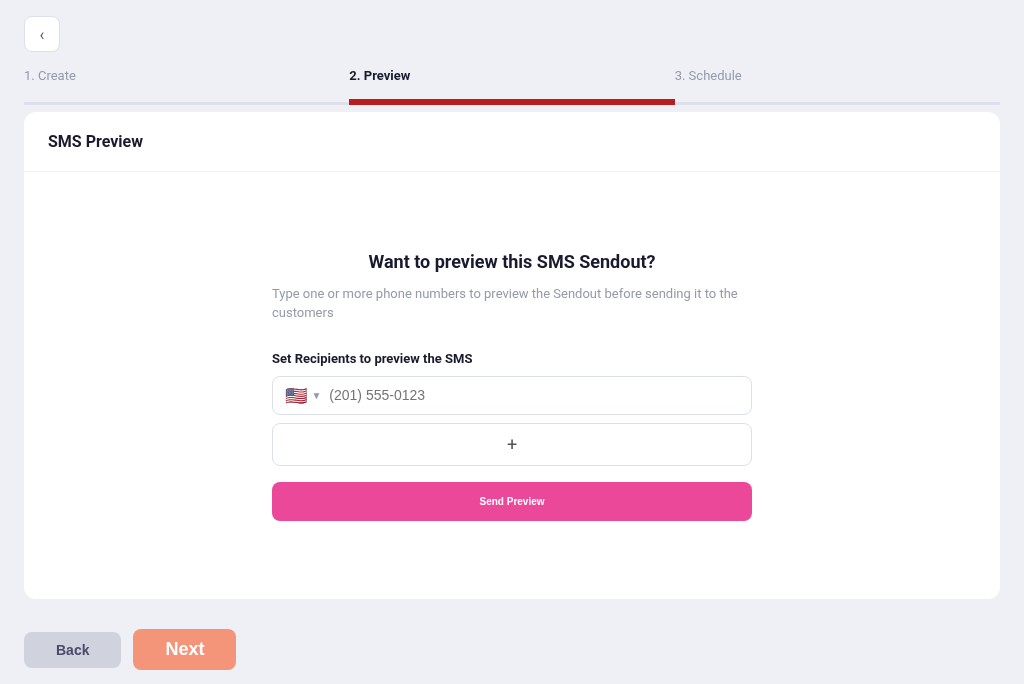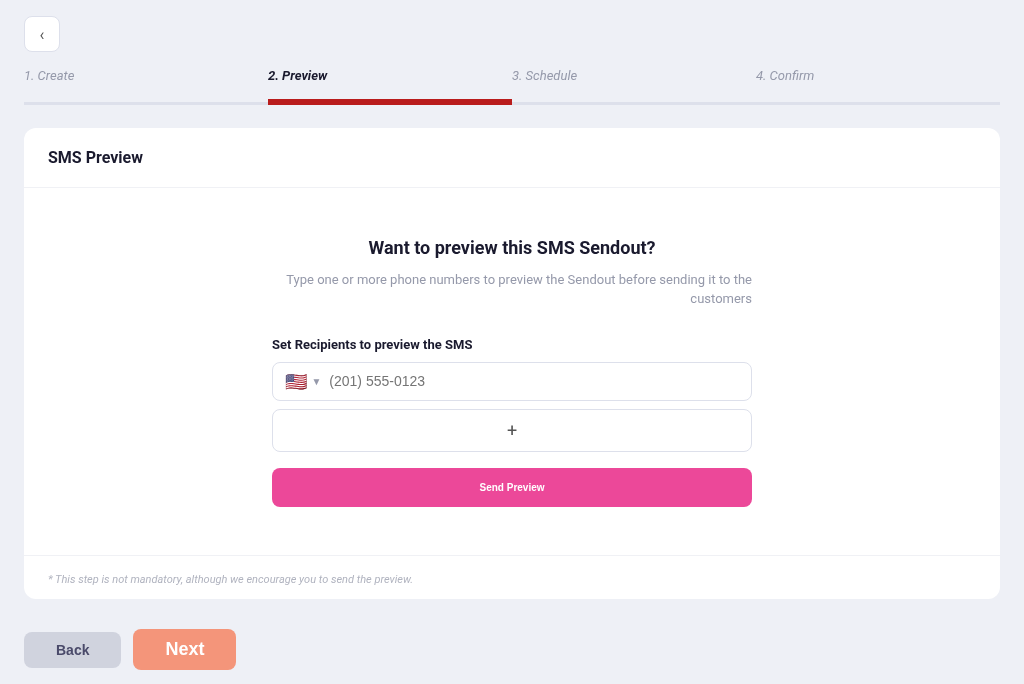--- a/index.html
+++ b/index.html
@@ -42,22 +42,21 @@
     .header-text p {
       font-size: 12px;
       color: #9599aa;
     }
 
     
     .steps {
       display: flex;
       padding: 0 24px;
       background: #eef0f6;
-      margin-bottom: 16px;
-      font-style: italic;
+      margin-bottom: 0;
     }
     .step {
       flex: 1;
       display: flex;
       flex-direction: column;
       align-items: flex-start;
       padding-bottom: 8px;
       border-bottom: 3px solid #dde0eb;
       cursor: pointer;
     }
@@ -126,21 +125,21 @@
       color: #1a1a2e;
       margin-bottom: 12px;
       text-align: right;
     }
 
     .preview-description {
       font-size: 13px;
       color: #9599aa;
       margin-bottom: 28px;
       line-height: 1.5;
-      text-align: right;
+      text-align: left;
     }
 
     .recipients-label {
       font-size: 13px;
       font-weight: 700;
       color: #1a1a2e;
       align-self: flex-start;
       margin-bottom: 10px;
     }
 
@@ -257,23 +256,20 @@
 
 <div class="steps">
   <div class="step">
     <span class="step-label">1. Create</span>
   </div>
   <div class="step active">
     <span class="step-label">2. Preview</span>
   </div>
   <div class="step">
     <span class="step-label">3. Schedule</span>
-  </div>
-  <div class="step">
-    <span class="step-label">4. Confirm</span>
   </div>
 </div>
 
 <div class="main-content">
   <div class="card">
     <div class="card-header">
       <h2>SMS Preview</h2>
     </div>
 
     <div class="card-body">
@@ -294,23 +290,20 @@
         <div class="add-more-btn">
           <span>+</span>
         </div>
 
         <button class="send-preview-btn">
           <span>Send Preview</span>
         </button>
       </div>
     </div>
 
-    <div class="card-footer">
-      <span class="footer-note">* This step is not mandatory, although we encourage you to send the preview.</span>
-    </div>
   </div>
 </div>
 
 <div class="bottom-bar">
   <button class="btn-back">
     <span>Back</span>
   </button>
   <button class="btn-next">
     <span>Next</span>
   </button>

